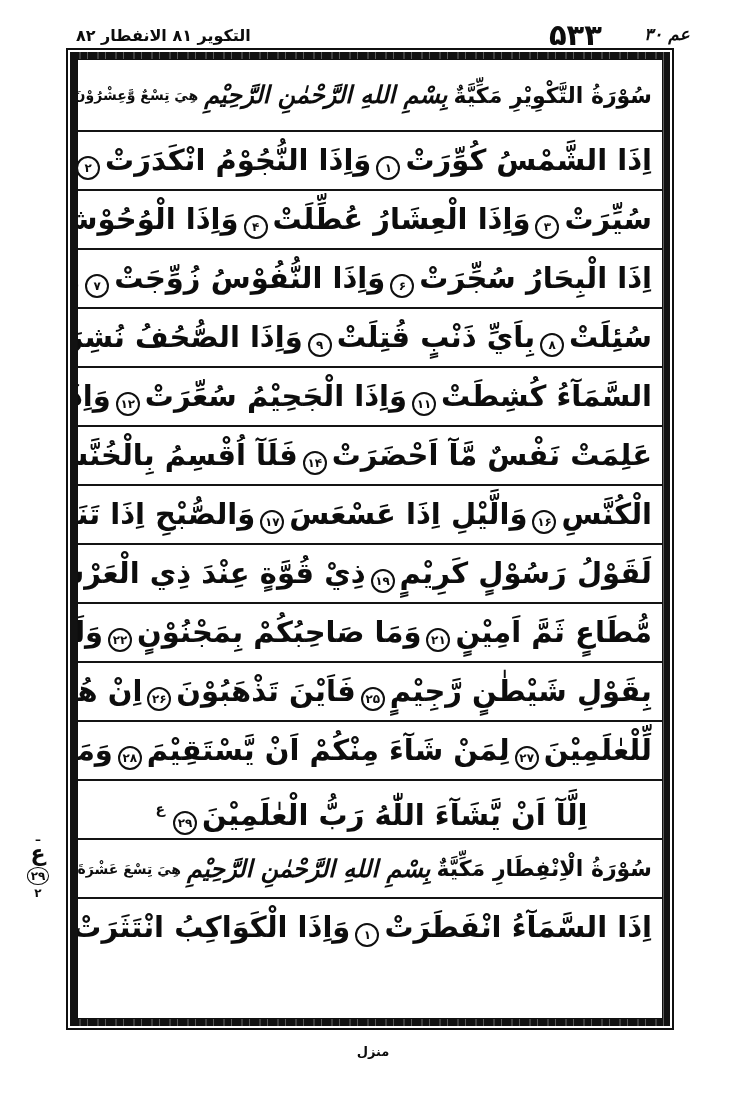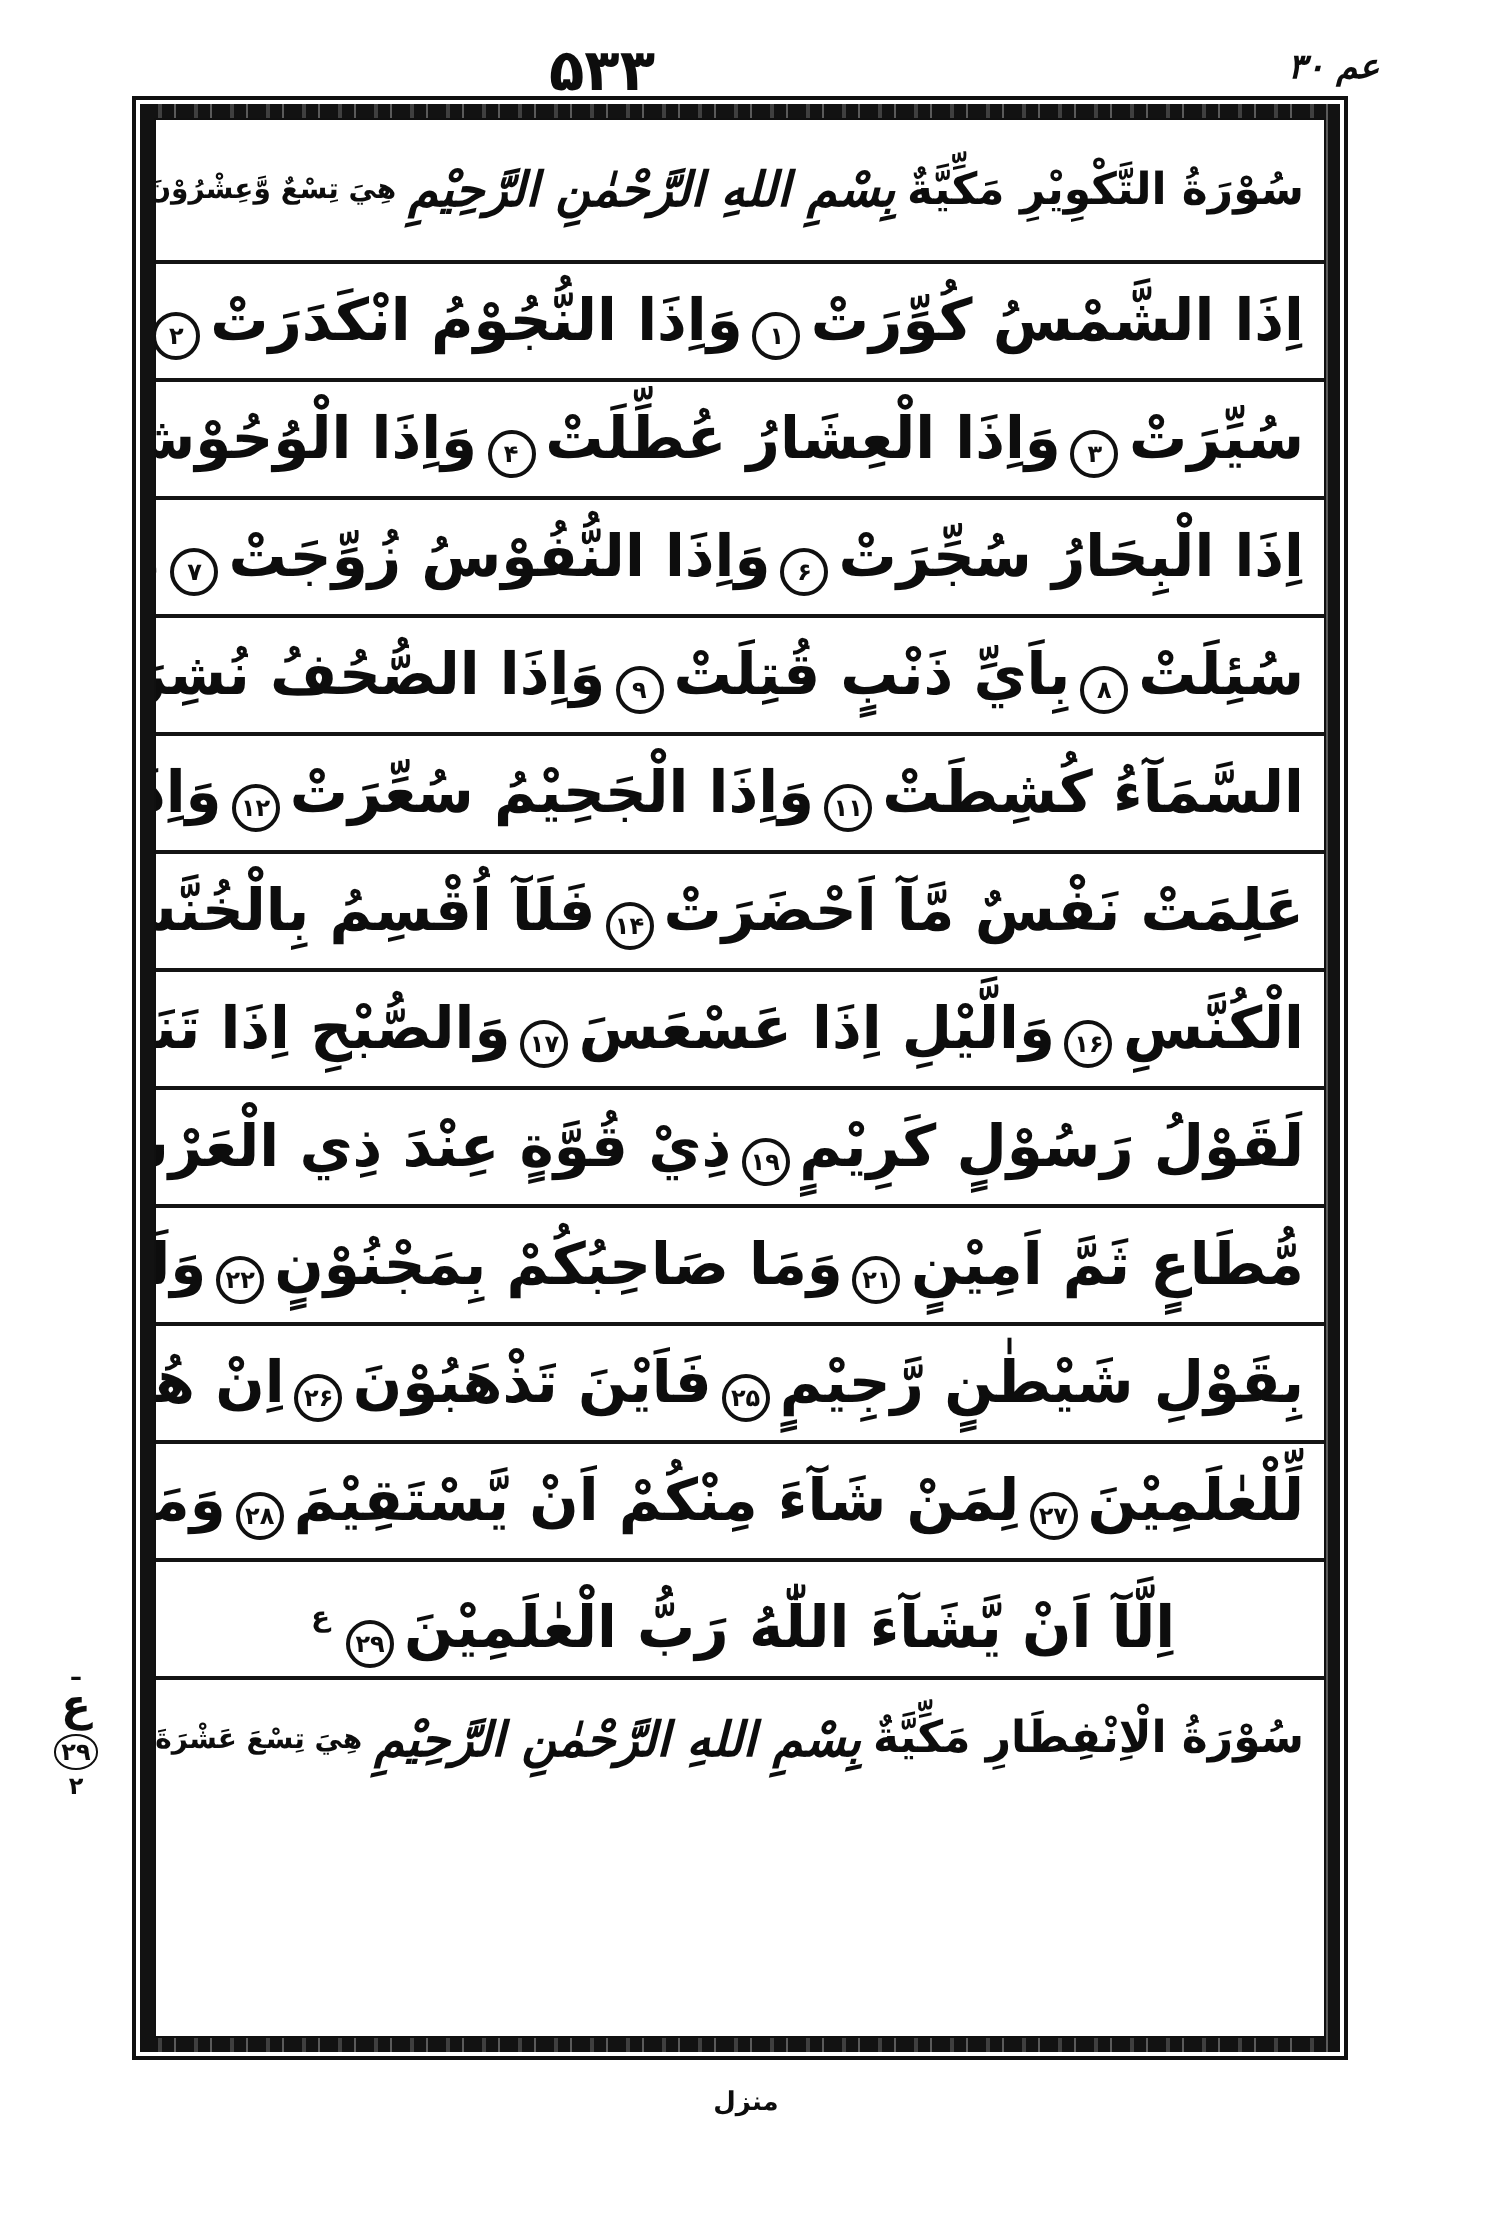--- a/index.html
+++ b/index.html
@@ -14,21 +14,21 @@
   }
 
   
   .top-header { position:absolute; top:10px; left:0; width:746px; height:40px; }
   .juz-label {
     position:absolute; top:14px; left:644px;
     font-size:17px; font-weight:bold; direction:rtl; white-space:nowrap;font-style:italic;
   }
   .page-number {
     position:absolute; top:8px; left:0; width:602px;
-    text-align:center; font-size:29px; font-weight:bold;
+    font-size:29px; font-weight:bold;
     letter-spacing:4px; direction:rtl;
   }
   .surah-names {
     position:absolute; top:16px; left:76px;
     font-size:16px; font-weight:bold; direction:rtl; white-space:nowrap;
   }
 
   
   .frame {
     position:absolute; top:48px; left:66px;
@@ -112,20 +112,21 @@
     position:absolute; top:1044px; left:0; width:746px;
     text-align:center; font-size:13px; font-weight:bold; direction:rtl;
   }
 </style>
 </head>
 <body>
 
 <div class="page">
 
   <div class="top-header">
+    <span class="surah-names">التكوير ۸۱ الانفطار ۸۲</span>
     <span class="page-number">۵۳۳</span>
     <span class="juz-label">عم ۳۰</span>
   </div>
 
   <div class="frame">
     <div class="frame-outer">
       <div class="frame-band">
         <div class="frame-inner">
 
         <div dir="rtl" class="line surah-header">
@@ -143,20 +144,21 @@
             <div dir="rtl" class="line verse"><span class="seg-text">لَقَوْلُ رَسُوْلٍ كَرِيْمٍ</span><span class="ayah-num">۱۹</span><span class="seg-text">ذِيْ قُوَّةٍ عِنْدَ ذِي الْعَرْشِ مَكِيْنٍ</span></div>
             <div dir="rtl" class="line verse"><span class="seg-text">مُّطَاعٍ ثَمَّ اَمِيْنٍ</span><span class="ayah-num">۲۱</span><span class="seg-text">وَمَا صَاحِبُكُمْ بِمَجْنُوْنٍ</span><span class="ayah-num">۲۲</span><span class="seg-text">وَلَقَدْ رَآهُ</span></div>
             <div dir="rtl" class="line verse"><span class="seg-text">بِقَوْلِ شَيْطٰنٍ رَّجِيْمٍ</span><span class="ayah-num">۲۵</span><span class="seg-text">فَاَيْنَ تَذْهَبُوْنَ</span><span class="ayah-num">۲۶</span><span class="seg-text">اِنْ هُوَ اِلَّا ذِكْرٌ</span></div>
             <div dir="rtl" class="line verse"><span class="seg-text">لِّلْعٰلَمِيْنَ</span><span class="ayah-num">۲۷</span><span class="seg-text">لِمَنْ شَآءَ مِنْكُمْ اَنْ يَّسْتَقِيْمَ</span><span class="ayah-num">۲۸</span><span class="seg-text">وَمَا تَشَآءُوْنَ</span></div>
             <div dir="rtl" class="line verse-centered"><span class="seg-text">اِلَّآ اَنْ يَّشَآءَ اللّٰهُ رَبُّ الْعٰلَمِيْنَ</span><span class="ayah-num">۲۹</span><span class="ruku-sup">ع</span></div>
             <div dir="rtl" class="line surah-header">
               <span class="hdr hdr-right">سُوْرَةُ الْاِنْفِطَارِ مَكِّيَّةٌ</span>
               <span class="hdr hdr-center">بِسْمِ اللهِ الرَّحْمٰنِ الرَّحِيْمِ</span>
               <span class="hdr hdr-left">هِيَ تِسْعَ عَشْرَةَ آيَةً</span>
             </div>
+            <div dir="rtl" class="line verse"><span class="seg-text">اِذَا السَّمَآءُ انْفَطَرَتْ</span><span class="ayah-num">۱</span><span class="seg-text">وَاِذَا الْكَوَاكِبُ انْتَثَرَتْ</span></div>
           </div>
       </div>
     </div>
   </div>
 
   <div class="margin-marker">
     <span class="margin-dash">ـ</span>
     <span class="margin-ain">ع</span>
     <span class="margin-num">۲۹</span>
     <span class="margin-sub">۲</span>

